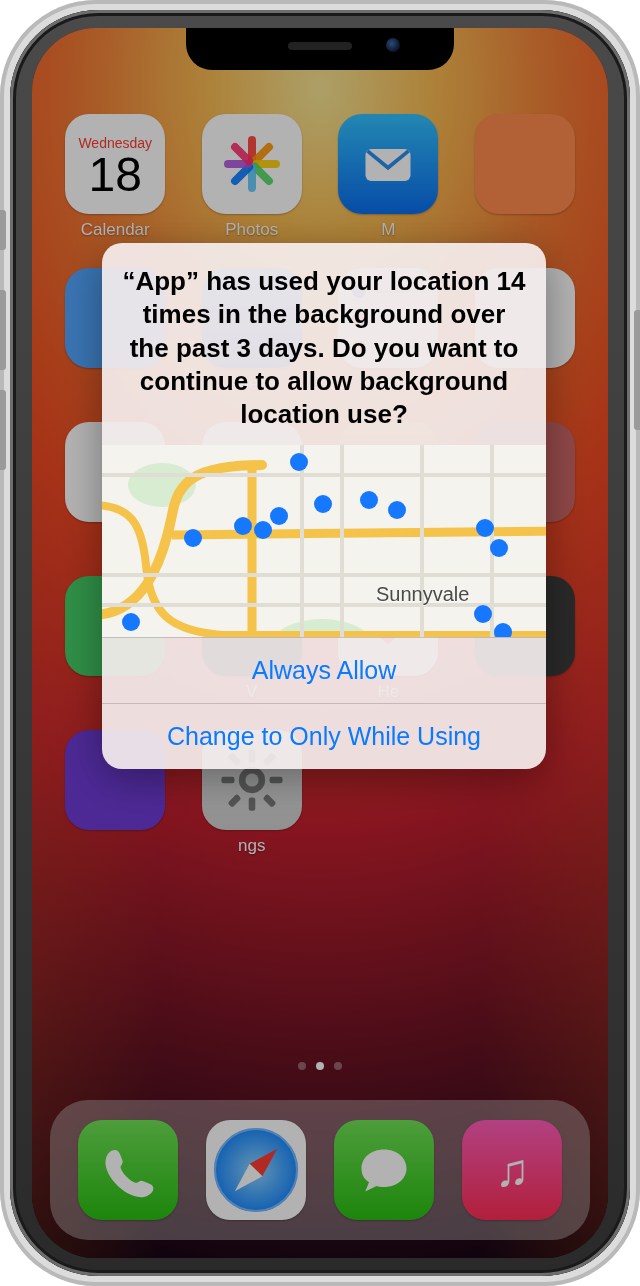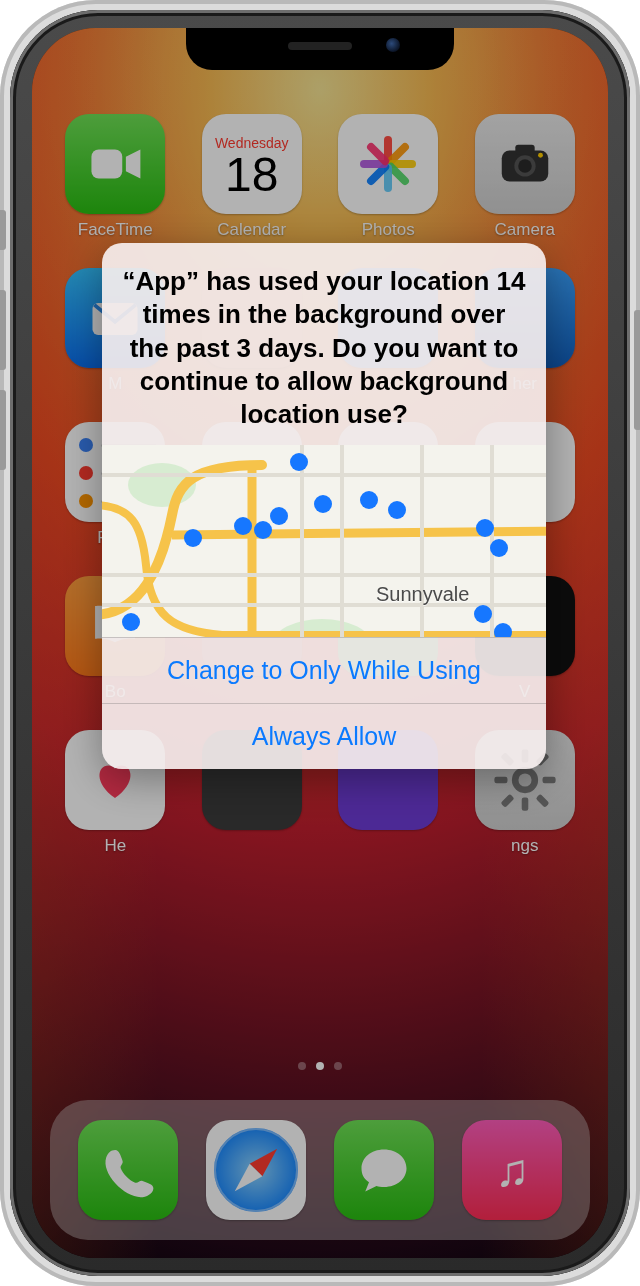--- a/index.html
+++ b/index.html
@@ -256,61 +256,40 @@
   <div class="side-btn pwr"></div>
   <div class="frame-inner"></div>
 
   <div class="screen">
     <div class="wallpaper"></div>
 
     <div class="home">
       <div class="grid">
 
         <div class="app">
-          <div class="tile t-ft">
-            <svg viewBox="0 0 64 64" width="58" height="58">
-                <rect x="6" y="16" width="34" height="32" rx="8" class="i-white"></rect>
-                <polygon points="44,24 60,16 60,48 44,40" class="i-white"></polygon>
-              </svg>
-          </div>
-          <div class="app-label">FaceTime</div>
-        </div>
-        <div class="app">
           <div class="tile t-cal">
             <div class="dow">Wednesday</div>
             <div class="day">18</div>
           </div>
           <div class="app-label">Calendar</div>
         </div>
         <div class="app">
           <div class="tile t-photos">
             <div class="flower">
               <div class="petal p1"></div>
                 <div class="petal p2"></div>
                 <div class="petal p3"></div>
                 <div class="petal p4"></div>
               <div class="petal p5"></div>
                 <div class="petal p6"></div>
                 <div class="petal p7"></div>
                 <div class="petal p8"></div>
             </div>
           </div>
           <div class="app-label">Photos</div>
-        </div>
-        <div class="app">
-          <div class="tile t-cam">
-            <svg viewBox="0 0 64 64" width="62" height="62">
-                <rect x="8" y="18" width="48" height="32" rx="8" fill="#333"></rect>
-                <rect x="22" y="12" width="20" height="10" rx="3" fill="#333"></rect>
-                <circle cx="32" cy="34" r="11" fill="#555"></circle>
-                <circle cx="32" cy="34" r="7" fill="#2a2a2a"></circle>
-                <circle cx="48" cy="23" r="2.5" fill="#ffcc00"></circle>
-              </svg>
-          </div>
-          <div class="app-label">Camera</div>
         </div>
 
         <div class="app">
           <div class="tile t-mail">
             <svg viewBox="0 0 64 64" width="60" height="60">
                 <rect x="8" y="16" width="48" height="34" rx="6" class="i-white"></rect>
                 <polyline points="10,18 32,36 54,18" fill="none" stroke="#2a8ef0" stroke-width="4"></polyline>
               </svg>
           </div>
           <div class="app-label">M</div>
@@ -497,19 +476,19 @@
         <div class="loc-dot" style="left:258px; top:46px;"></div>
         <div class="loc-dot" style="left:286px; top:56px;"></div>
         <div class="loc-dot" style="left:374px; top:74px;"></div>
         <div class="loc-dot" style="left:388px; top:94px;"></div>
         <div class="loc-dot" style="left:372px; top:160px;"></div>
         <div class="loc-dot" style="left:392px; top:178px;"></div>
         <div class="loc-dot" style="left:418px; top:206px;"></div>
       </div>
 
       <div class="alert-buttons">
+        <button>Always Allow</button>
         <button>Change to Only While Using</button>
-        <button>Always Allow</button>
       </div>
     </div>
 
   </div>
 </div>
 
 </body></html>

